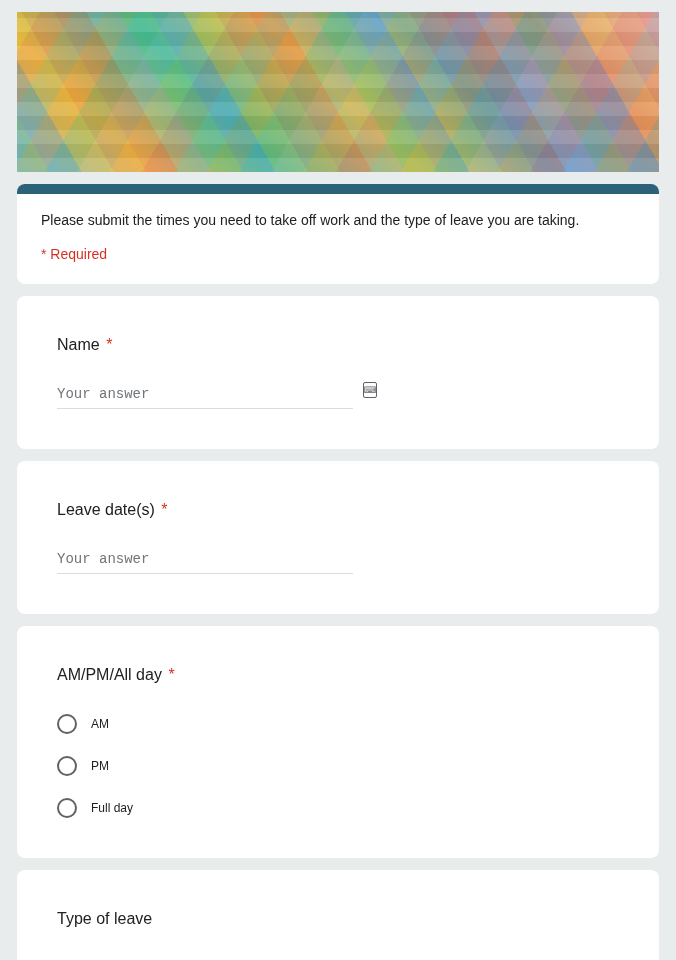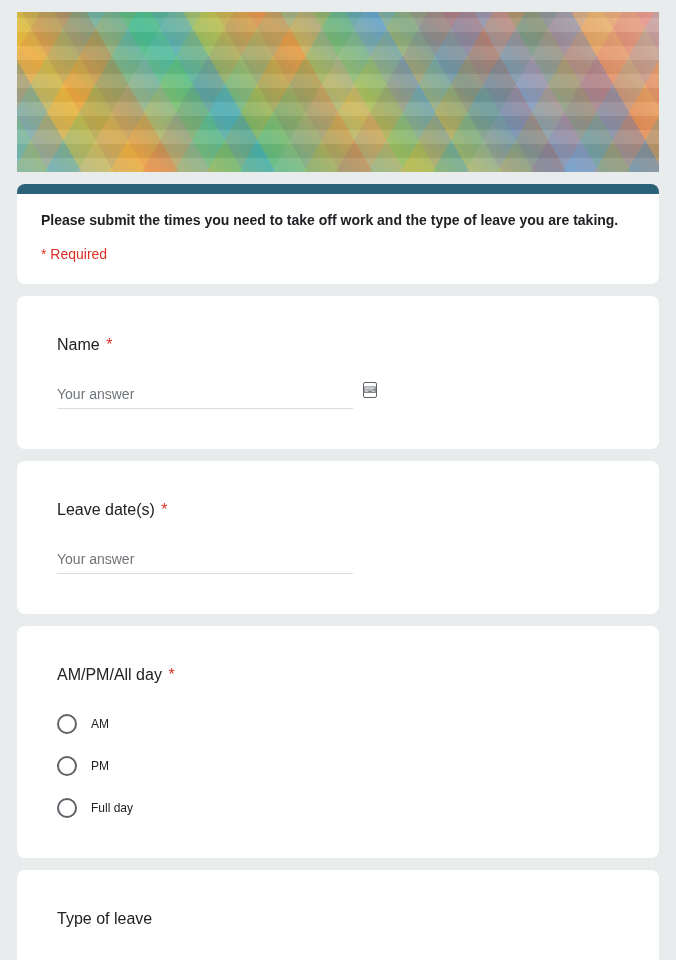--- a/index.html
+++ b/index.html
@@ -65,21 +65,20 @@
       font-size: 32px;
       font-weight: 400;
       color: #202124;
       letter-spacing: 0.2px;
       margin-bottom: 14px;
     }
     .form-desc {
       font-size: 14px;
       color: #202124;
       margin-bottom: 18px;
-      font-weight: bold;
     }
     .required-note {
       font-size: 14px;
       color: #d93025;
     }
 
     .question-card {
       background: #fff;
       border-radius: 8px;
       margin-top: 12px;
@@ -103,20 +102,21 @@
     }
     .text-input {
       width: 100%;
       border: none;
       border-bottom: 1px solid #dadce0;
       font-size: 14px;
       color: #202124;
       padding: 4px 0 6px 0;
       outline: none;
       background: transparent;
+      font-family: Liberation Mono, monospace;
     }
     .text-input::placeholder {
       color: #70757a;
     }
     .kb-icon {
       position: absolute;
       right: -24px;
       top: 0;
       width: 14px;
       height: 16px;

